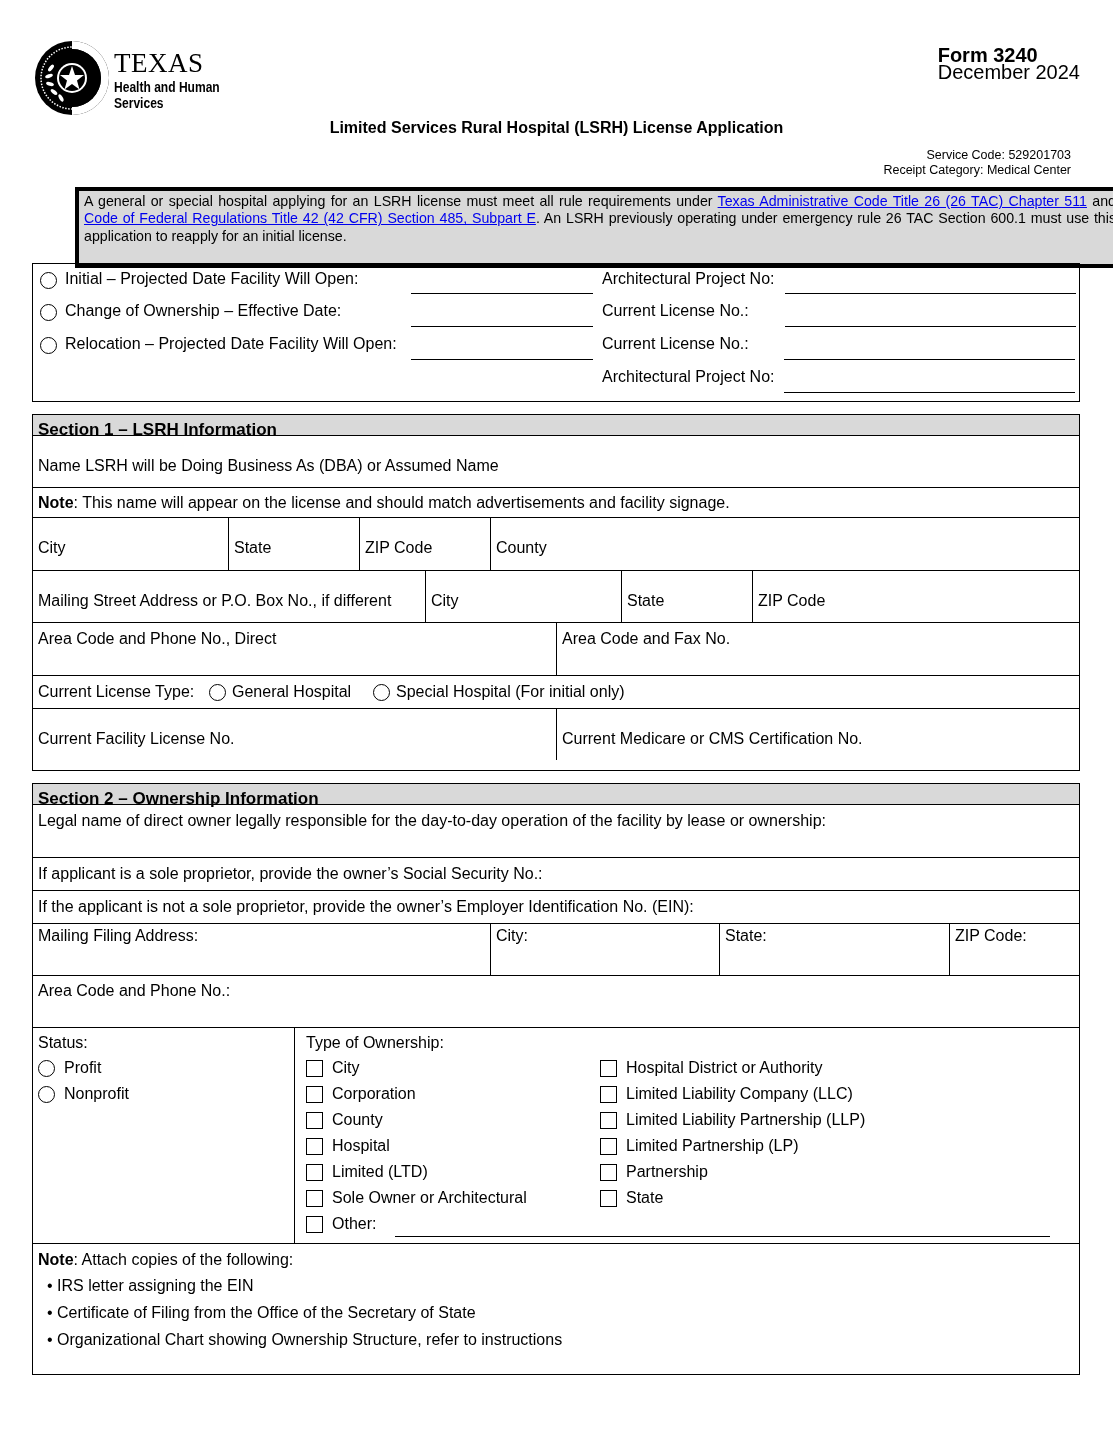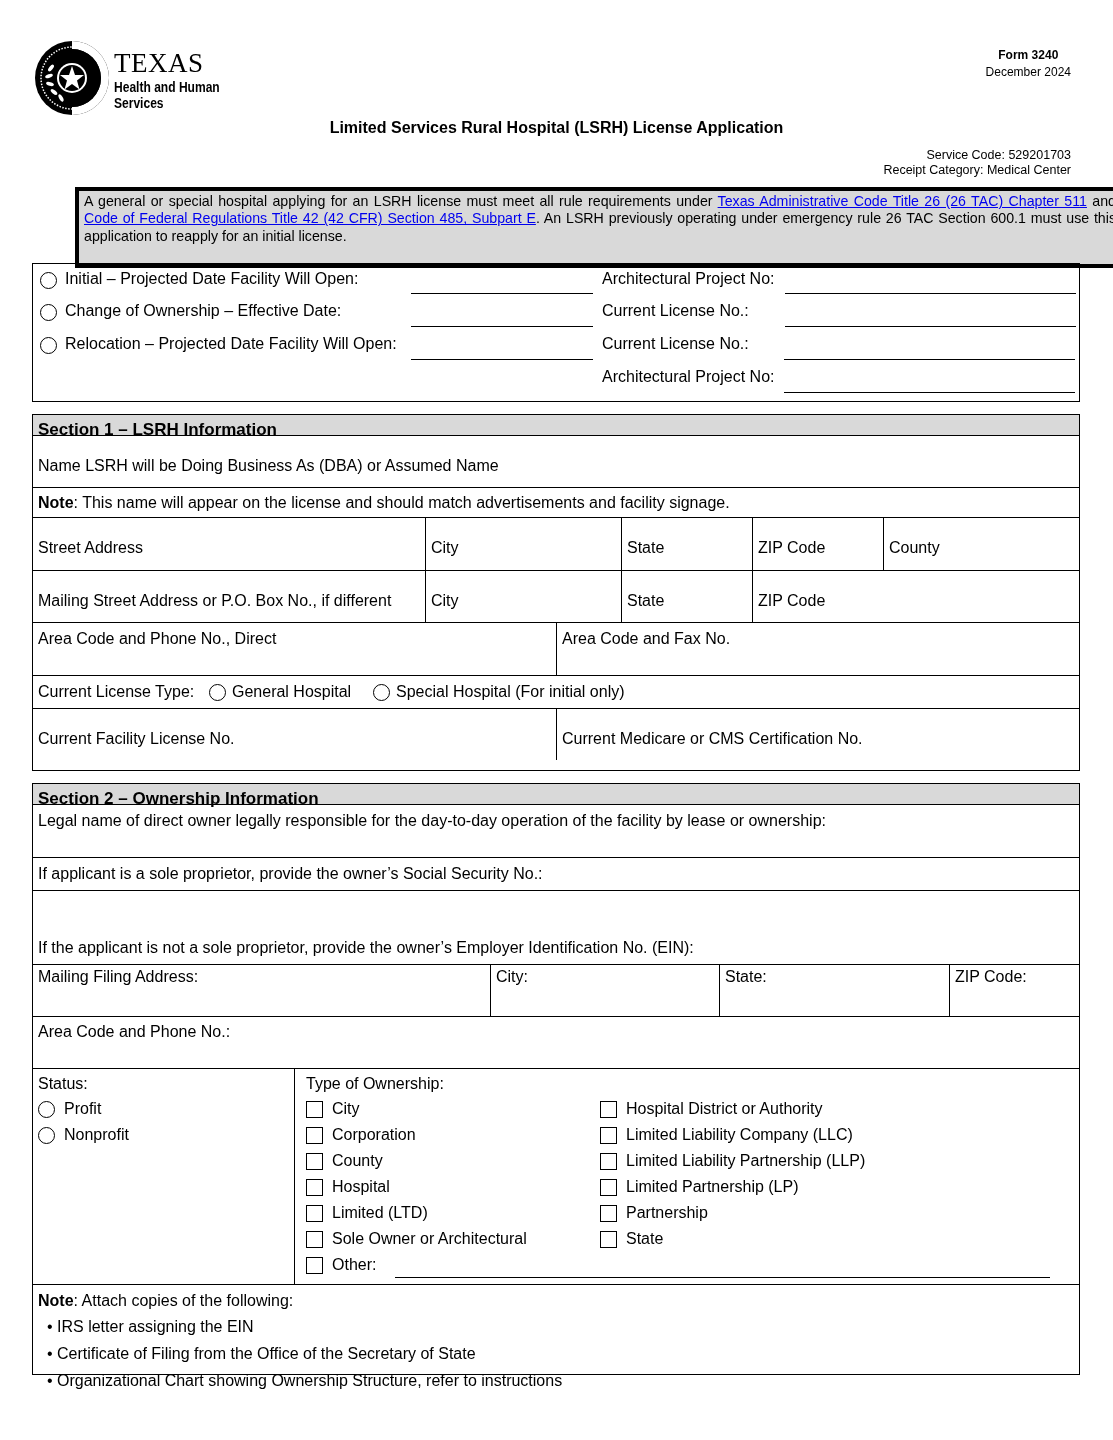--- a/index.html
+++ b/index.html
@@ -5,21 +5,21 @@
   * { box-sizing: border-box; margin: 0; padding: 0; }
   html, body { width: 1113px; height: 1440px; background: #fff; }
   body { position: relative; font-family: "Liberation Sans", sans-serif; color: #000; font-size: 16px; overflow: hidden; }
   .abs { position: absolute; }
 
   
   #logo { left: 34px; top: 40px; width: 76px; height: 76px; }
   #logo-text { left: 114px; top: 50px; line-height: 1; }
   #logo-texas { font-family: "Liberation Serif", serif; font-size: 27px; letter-spacing: 0.5px; display: block; }
   #logo-hhs { font-size: 14px; font-weight: bold; display: block; margin-top: 2px; line-height: 16px; transform: scaleX(0.86); transform-origin: left; }
-  #form-num { right: 42px; top: 47px; text-align: center; font-size: 12px; line-height: 17px; }
+  #form-num { right: 33px; top: 47px; text-align: left; font-size: 20px; line-height: 17px; }
   #form-num b { font-weight: bold; }
   #title { left: 0; width: 1113px; top: 119px; text-align: center; font-size: 16px; font-weight: bold; }
   #svc { right: 42px; top: 148px; text-align: right; font-size: 12.5px; line-height: 15px; }
 
   
   #intro { left: 32px; top: 187px; width: 1050px; height: 81px; border: 4px solid #000; background: #d9d9d9; padding: 2px 5px; font-size: 14.2px; line-height: 17.4px; text-align: justify; margin-left: 43px; }
   #intro a { color: #0000ee; text-decoration: underline; }
 
   
   #apptype { left: 32px; top: 263px; width: 1048px; height: 139px; border: 1px solid #000; }
@@ -138,21 +138,20 @@
     </div>
   </div>
 
   <div class="row" style="height:30px;">
     <div class="cell note" style="width:100%; padding-top:5px;">
       <b>Note</b><span>: This name will appear on the license and should match advertisements and facility signage.</span>
     </div>
   </div>
 
   <div class="row" style="height:53px;">
-    <div class="cell" style="width:393px;"><span>Street Address</span></div>
     <div class="cell" style="width:196px;"><span>City</span></div>
     <div class="cell" style="width:131px;"><span>State</span></div>
     <div class="cell" style="width:131px;"><span>ZIP Code</span></div>
     <div class="cell" style="flex:1;"><span>County</span></div>
   </div>
 
   <div class="row" style="height:52px;">
     <div class="cell" style="width:393px;"><span>Mailing Street Address or P.O. Box No., if different</span></div>
     <div class="cell" style="width:196px;"><span>City</span></div>
     <div class="cell" style="width:131px;"><span>State</span></div>
@@ -188,21 +187,21 @@
   <div class="sect-head">Section 2 – Ownership Information</div>
 
   <div class="row" style="height:53px;">
     <div class="cell" style="width:100%; padding-top:6px;"><span>Legal name of direct owner legally responsible for the day-to-day operation of the facility by lease or ownership:</span></div>
   </div>
 
   <div class="row" style="height:33px;">
     <div class="cell" style="width:100%; padding-top:6px;"><span>If applicant is a sole proprietor, provide the owner’s Social Security No.:</span></div>
   </div>
 
-  <div class="row" style="height:33px;margin-top:41px;">
+  <div class="row" style="height:33px;">
     <div class="cell" style="width:100%; padding-top:6px;"><span>If the applicant is not a sole proprietor, provide the owner’s Employer Identification No. (EIN):</span></div>
   </div>
 
   <div class="row" style="height:52px;">
     <div class="cell" style="width:458px; padding-top:2px;"><span>Mailing Filing Address:</span></div>
     <div class="cell" style="width:229px; padding-top:2px;"><span>City:</span></div>
     <div class="cell" style="width:230px; padding-top:2px;"><span>State:</span></div>
     <div class="cell" style="flex:1; padding-top:2px;"><span>ZIP Code:</span></div>
   </div>
 

